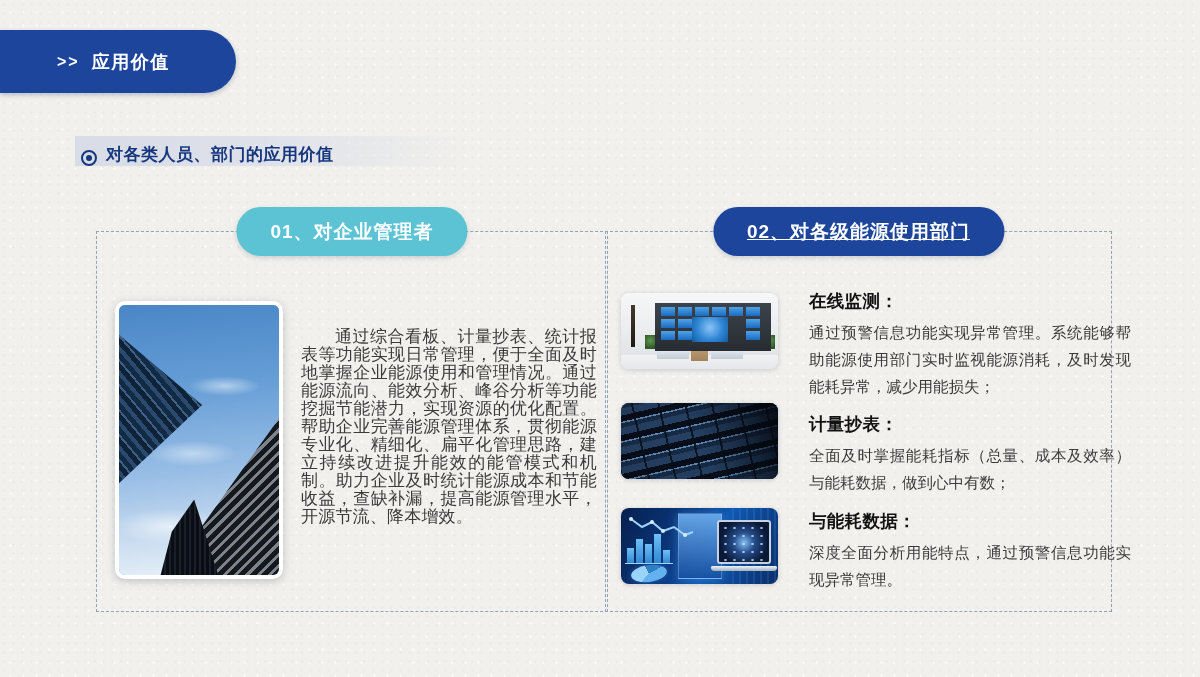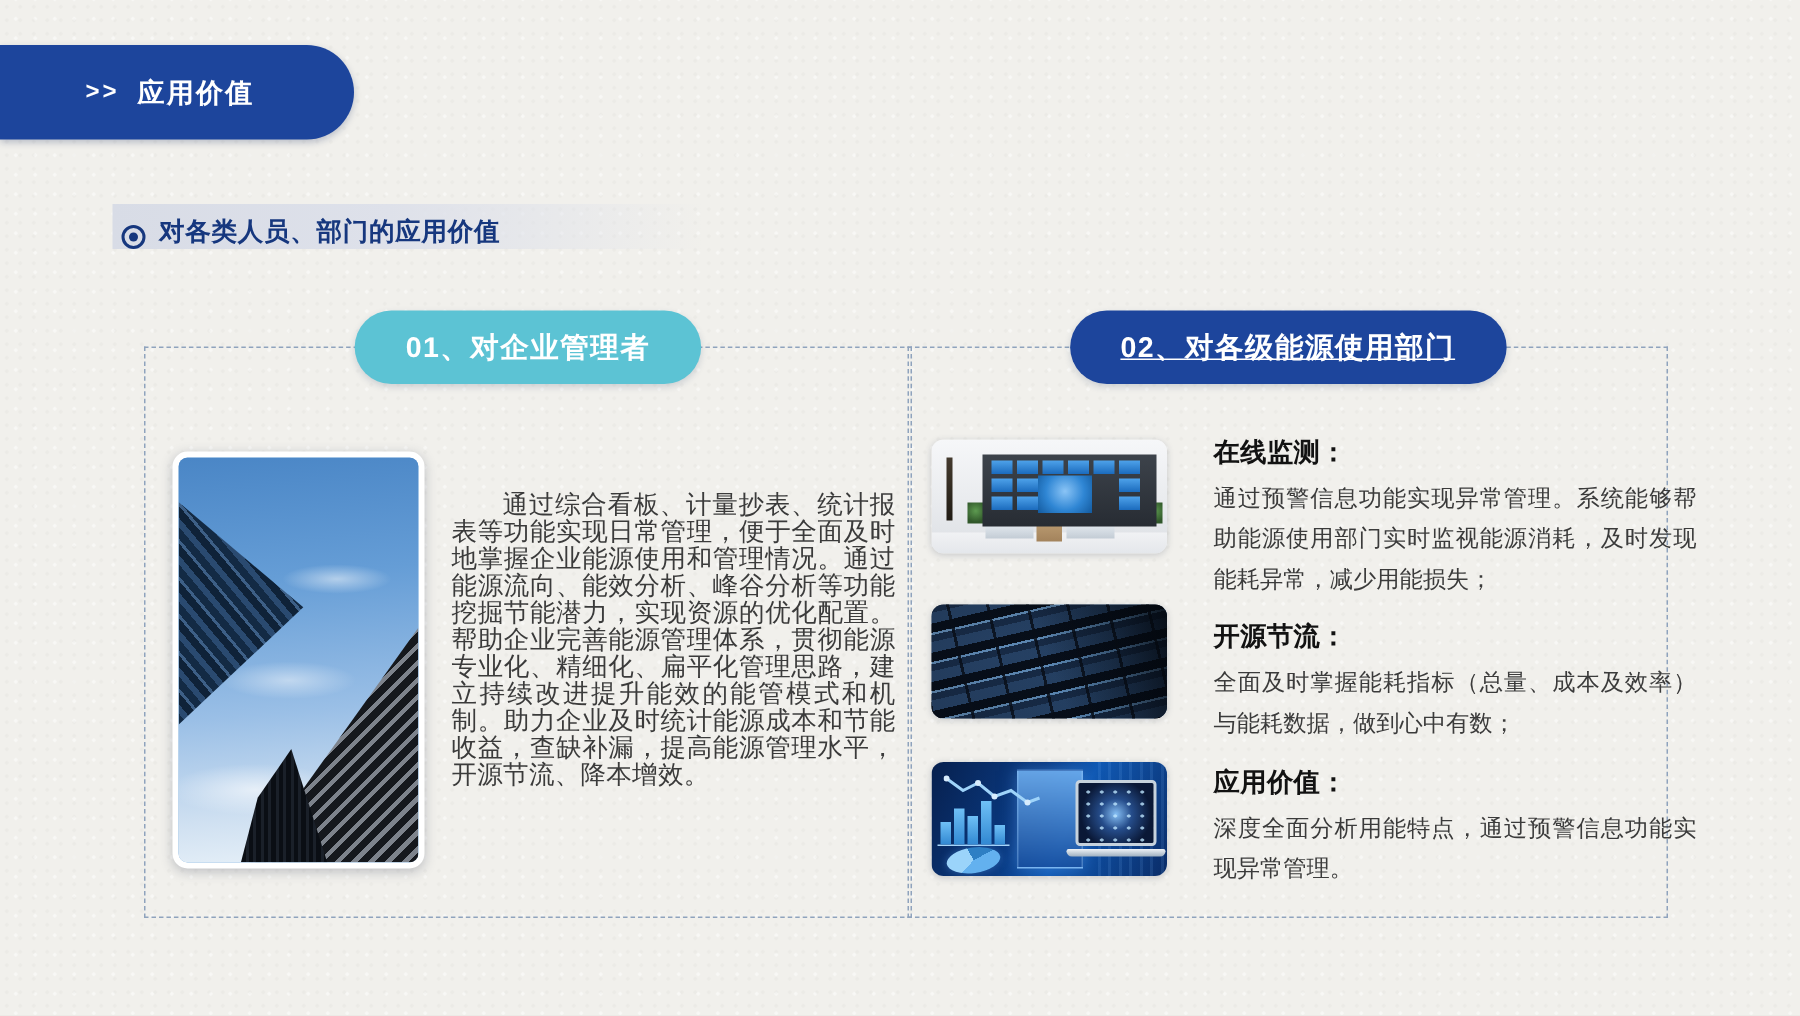--- a/index.html
+++ b/index.html
@@ -233,37 +233,37 @@
     <div class="pill pill-blue">02、对各级能源使用部门</div>
 
     <div class="thumb thumb-1 room"></div>
     <div class="item item-1">
       <div class="item-heading">在线监测：</div>
       <div class="item-text">通过预警信息功能实现异常管理。系统能够帮助能源使用部门实时监视能源消耗，及时发现能耗异常，减少用能损失；</div>
     </div>
 
     <div class="thumb thumb-2 kbd"></div>
     <div class="item item-2">
-      <div class="item-heading">开源节流：</div>
+      <div class="item-heading">计量抄表：</div>
       <div class="item-text">全面及时掌握能耗指标（总量、成本及效率）与能耗数据，做到心中有数；</div>
     </div>
 
     <div class="thumb thumb-3 ana">
       <div class="ana-win"></div>
       <div class="ana-bars"></div>
       <svg class="ana-line" width="66" height="26" viewBox="0 0 66 26">
         <polyline points="2,6 13,14 23,9 34,18 45,14 56,22 64,19" fill="none" stroke="#9fd4fa" stroke-width="2"></polyline>
         <circle cx="2" cy="6" r="2" fill="#d7ecfd"></circle>
           <circle cx="23" cy="9" r="2" fill="#d7ecfd"></circle>
         <circle cx="34" cy="18" r="2" fill="#d7ecfd"></circle>
           <circle cx="56" cy="22" r="2" fill="#d7ecfd"></circle>
       </svg>
       <div class="ana-pie"></div>
       <div class="lap-screen"></div>
       <div class="lap-base"></div>
     </div>
     <div class="item item-3">
-      <div class="item-heading">应用价值：</div>
+      <div class="item-heading">与能耗数据：</div>
       <div class="item-text">深度全面分析用能特点，通过预警信息功能实现异常管理。</div>
     </div>
   </div>
 
 </div>
 
 </body></html>

